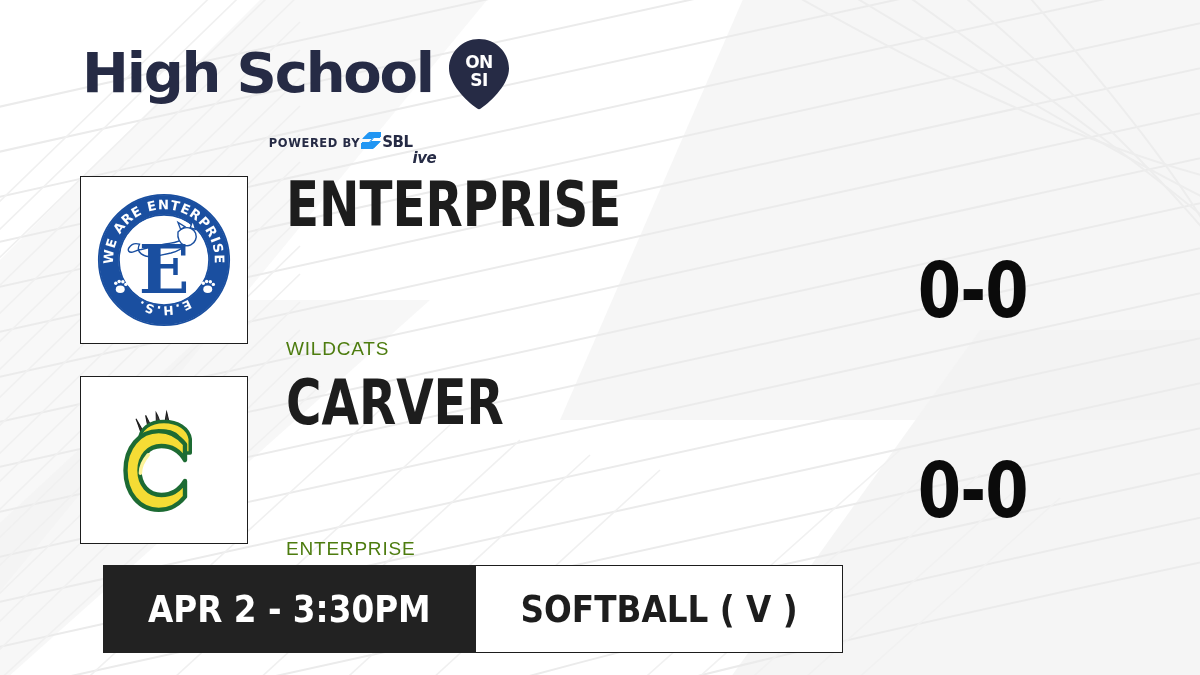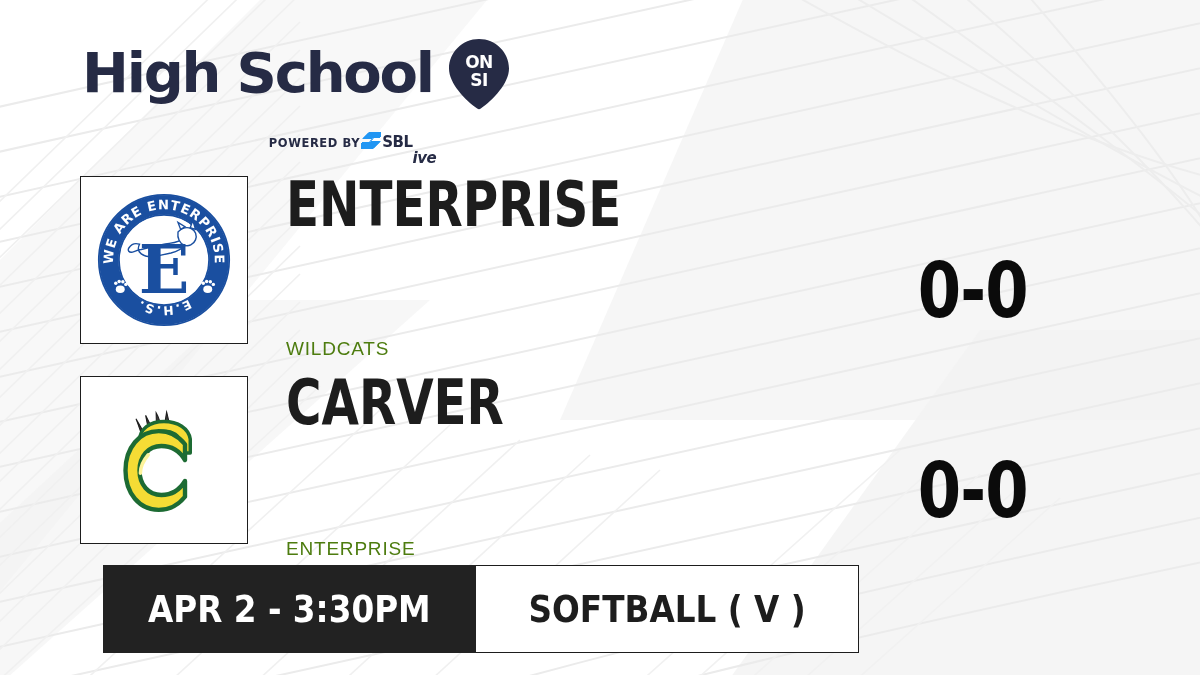--- a/index.html
+++ b/index.html
@@ -161,21 +161,21 @@
     white-space: nowrap;
   }
   #info-sport {
     background: #ffffff;
     border: 1.6px solid #1d1d1d;
     border-left: none;
     color: #1d1d1d;
     display: flex;
     align-items: center;
     justify-content: flex-start;
-    padding: 0 30px;
+    padding: 0 22px;
     min-width: 318px;
     box-sizing: border-box;
   }
   #info-sport span {
     font-family: "DejaVu Sans", sans-serif;
     font-weight: 700;
     font-size: 38px;
     letter-spacing: 0px;
     transform: scaleX(0.86);
     display: inline-block;

